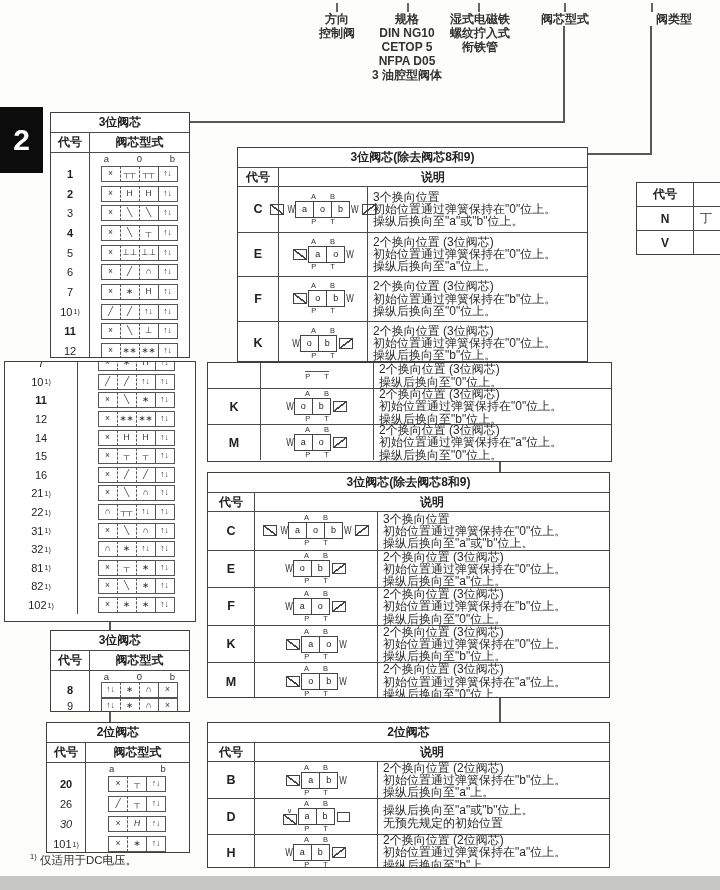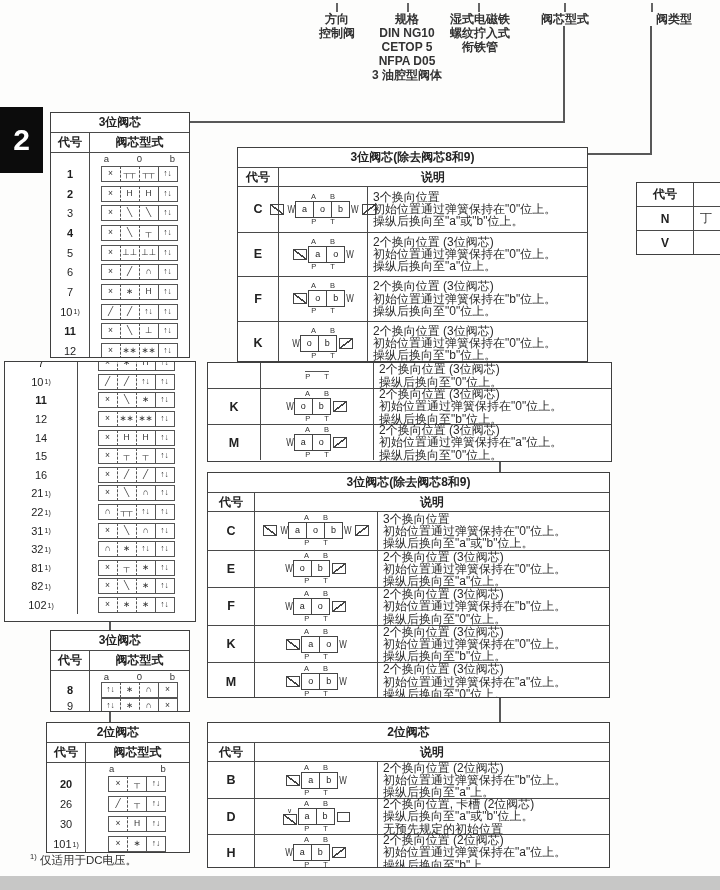--- a/index.html
+++ b/index.html
@@ -804,21 +804,21 @@
       <div class="srow" style="height: 20px;">
         <div class="scode" style="width: 38px;">
           <span>26</span>
         </div>
         <div class="scells">
           <div class="scell">╱</div>
           <div class="scell mid">┬</div>
           <div class="scell">↑↓</div>
         </div>
       </div>
-      <div class="srow" style="height: 20px;">
+      <div class="srow" style="height: 20px; font-style: italic;">
         <div class="scode" style="width: 38px;">
           <span>30</span>
         </div>
         <div class="scells">
           <div class="scell">×</div>
           <div class="scell mid">H</div>
           <div class="scell">↑↓</div>
         </div>
       </div>
       <div class="srow" style="height: 20px;">
@@ -882,21 +882,20 @@
               <span class="vbox">b</span>
               <span class="vplate"></span>
             </div>
             <div class="vbot">
               <span>P</span>
               <span>T</span>
             </div>
           </div>
         </div>
         <div class="ddesc">
-          <div>2个换向位置, 卡槽 (2位阀芯)</div>
           <div>操纵后换向至"a"或"b"位上。</div>
           <div>无预先规定的初始位置</div>
         </div>
       </div>
       <div class="drow" style="height: 36px;">
         <div class="dcode" style="width: 46px;">H</div>
         <div class="dsym" style="width: 122px;">
           <div class="vsym">
             <div class="vtop">
               <span>A</span>

